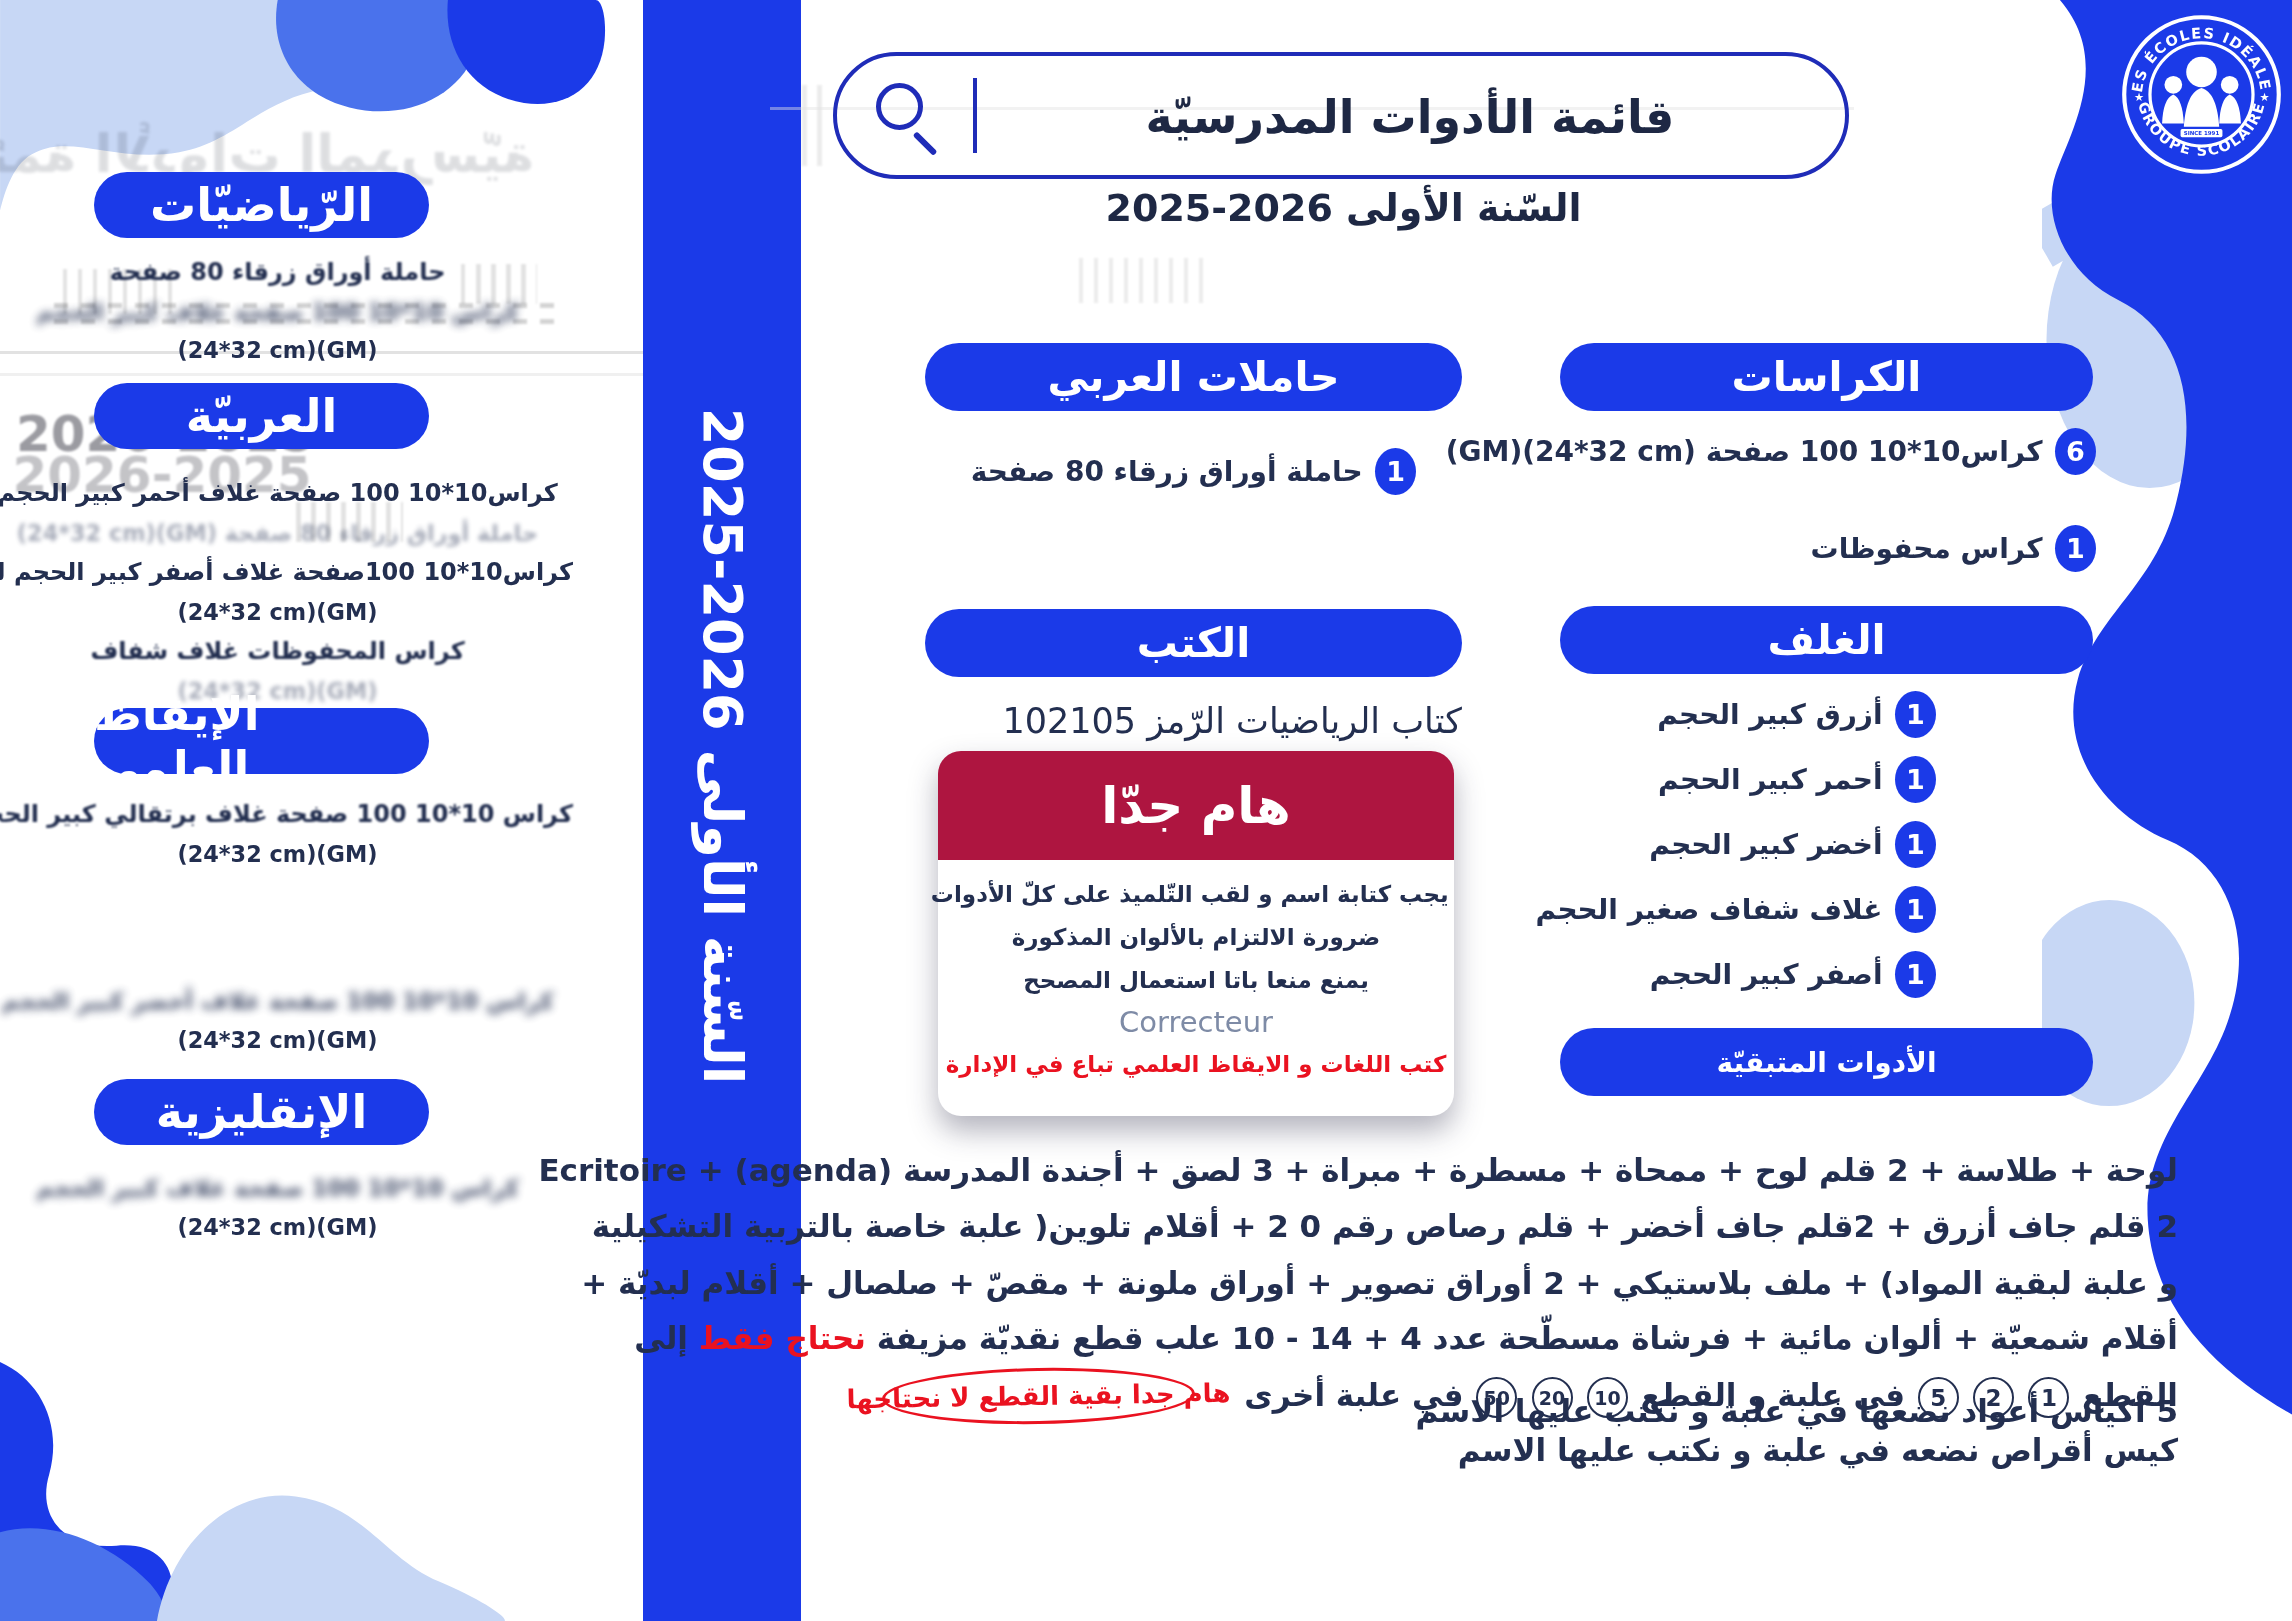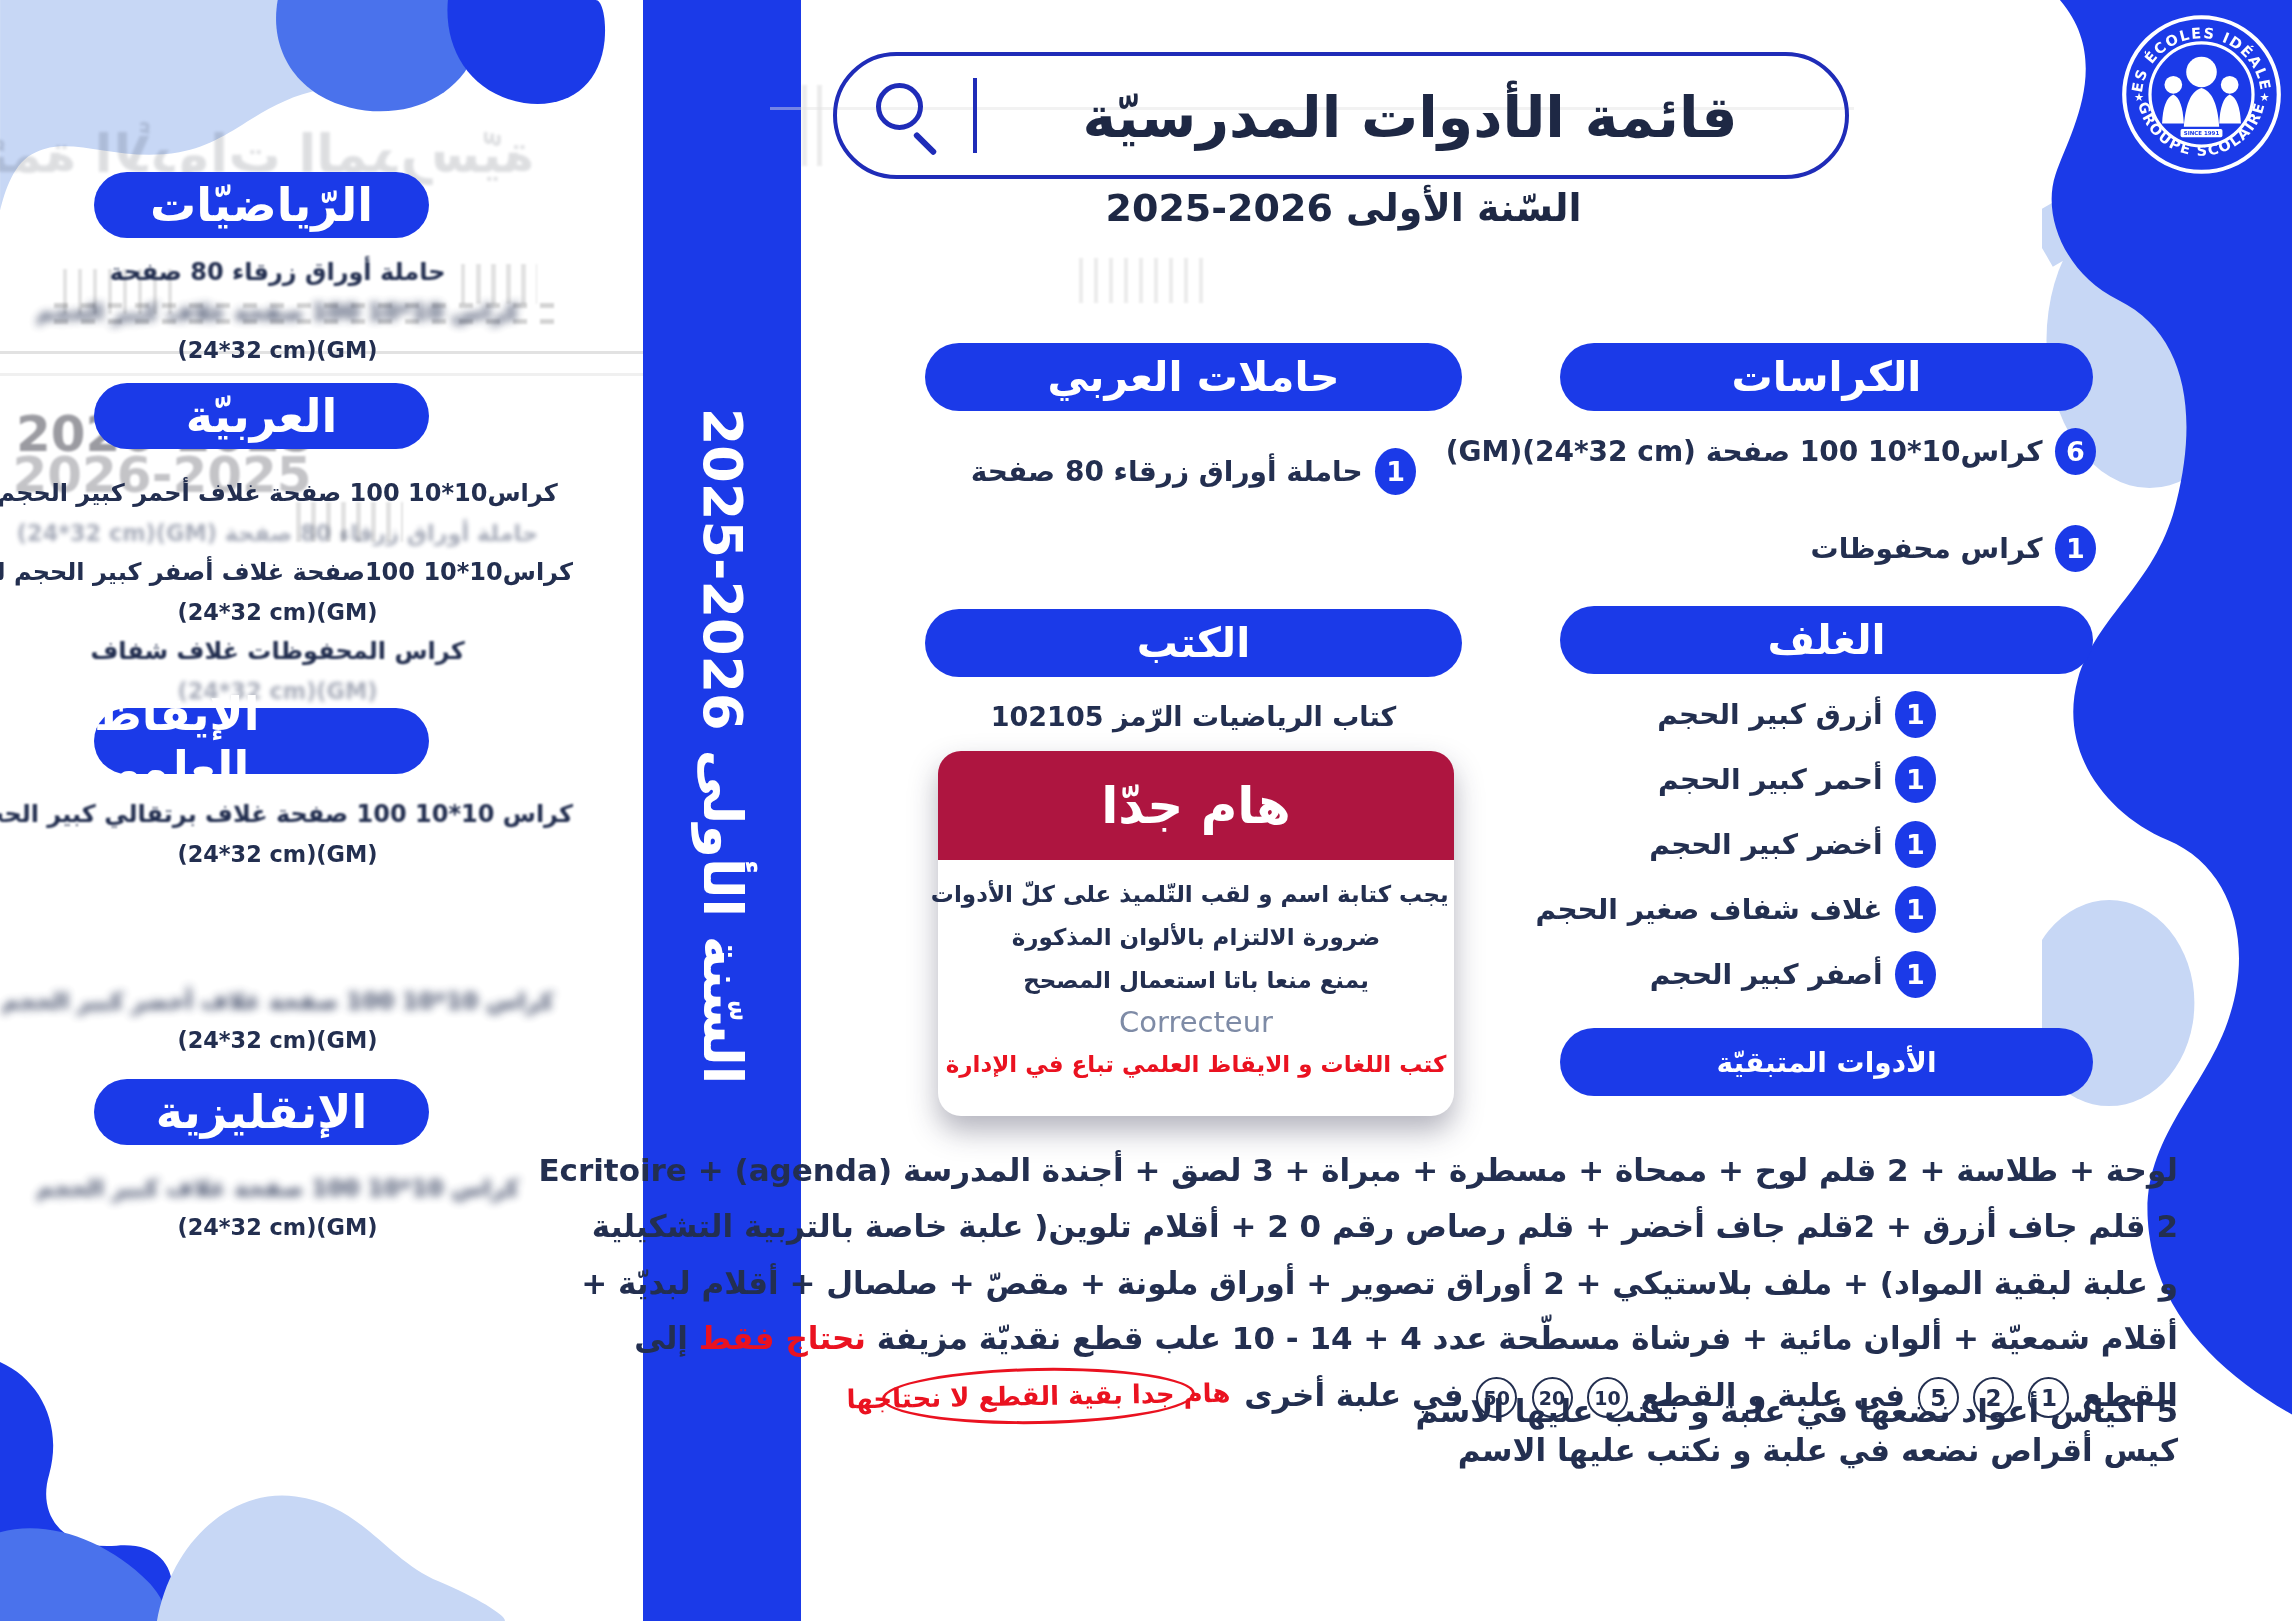--- a/index.html
+++ b/index.html
@@ -44,21 +44,21 @@
   .lp-line.ghost{font-size:22.4px;filter:blur(2.2px);opacity:.4;}
 
   
   #searchbar{position:absolute;left:833px;top:52px;width:1016px;height:127px;border:4.5px solid var(--border-blue);
         border-radius:64px;background:transparent;z-index:2;}
   #mag{position:absolute;left:39px;top:27px;width:47px;height:47px;border:5.4px solid var(--border-blue);border-radius:50%;}
   #mag::after{content:"";position:absolute;width:6.3px;height:29px;background:var(--border-blue);
         left:41px;top:41px;transform:rotate(-45deg);border-radius:2.7px;}
   #bar-sep{position:absolute;left:136px;top:21.5px;width:3.6px;height:75px;background:var(--border-blue);}
   #doc-title{position:absolute;left:161px;right:23px;top:0;height:122px;display:flex;align-items:center;
-        justify-content:center;direction:rtl;font-size:57px;font-weight:bold;color:#1e2844;letter-spacing:-0.9px;}
+        justify-content:center;direction:rtl;font-size:46px;font-weight:bold;color:#1e2844;letter-spacing:-0.9px;}
   #subtitle{position:absolute;left:1030px;top:186px;width:627px;text-align:center;direction:rtl;
         font-size:38px;font-weight:bold;color:#1e2844;z-index:2;}
 
   
   .rpill{position:absolute;height:68px;background:var(--blue);border-radius:36px;color:#fff;font-weight:bold;
         font-size:41px;display:flex;align-items:center;justify-content:center;z-index:2;}
   #pill-holders{left:925px;top:343px;width:537px;}
   #pill-books{left:925px;top:609px;width:537px;}
   #pill-notebooks{left:1560px;top:343px;width:533px;}
   #pill-covers{left:1560px;top:606px;width:533px;}
@@ -68,22 +68,22 @@
   .irow{display:flex;direction:rtl;align-items:center;gap:12.5px;font-weight:bold;color:var(--navy);}
   .qty{flex:none;width:41px;height:47px;border-radius:50%;background:var(--blue);color:#fff;font-size:27px;
         display:flex;align-items:center;justify-content:center;}
   .itext{font-size:28px;white-space:nowrap;direction:rtl;}
   #holders-list{left:925px;top:448px;width:537px;}
   #holders-list .irow{justify-content:center;}
   #notebooks-list{left:1560px;top:428px;width:536px;}
   #notebooks-list .irow{margin-bottom:50px;}
   #covers-list{left:1560px;top:691px;width:376px;}
   #covers-list .irow{margin-bottom:18px;font-size:29.6px;}
-  #books-item{position:absolute;left:925px;top:701px;width:537px;text-align:center;font-size:27px;
-        font-weight:bold;color:var(--navy);direction:rtl;z-index:2;}
+  #books-item{position:absolute;left:925px;top:701px;width:537px;text-align:right;font-size:35px;
+        font-weight:normal;color:var(--navy);direction:rtl;z-index:2;}
 
   
   #imp{position:absolute;left:938px;top:751px;width:516px;height:365px;background:#fff;border-radius:23px;
         box-shadow:0 14.3px 29px rgba(40,40,70,.35);z-index:2;}
   #imp-head{height:109px;background:var(--redbox);border-radius:23px 23px 0 0;color:#fff;font-size:50px;
         font-weight:bold;display:flex;align-items:center;justify-content:center;direction:rtl;}
   #imp-body{padding:12.5px 5.4px;text-align:center;font-weight:bold;color:var(--navy);direction:rtl;}
   .imp-line{font-size:23px;line-height:43px;white-space:nowrap;}
   .imp-corr{font-size:29px;line-height:41px;color:#7e8ba6;font-weight:normal;}
   .imp-red{font-size:23px;line-height:43px;color:var(--red);white-space:nowrap;}

